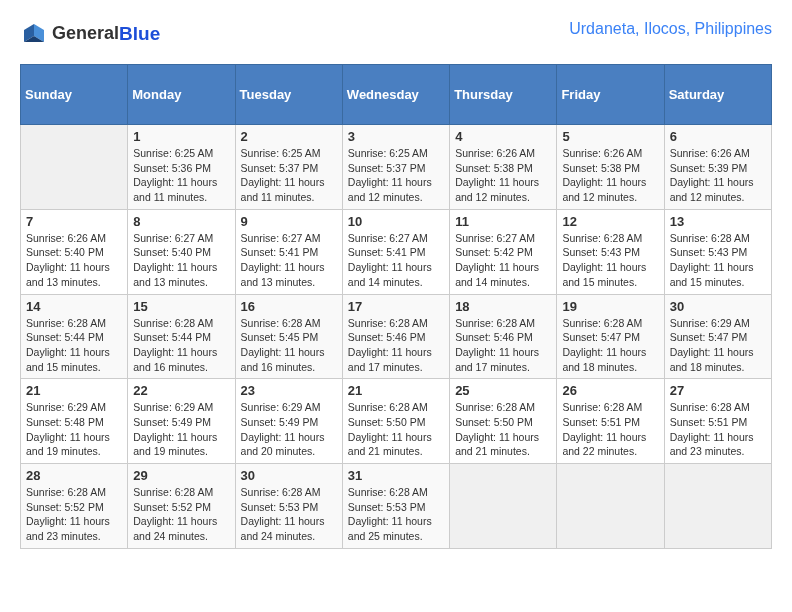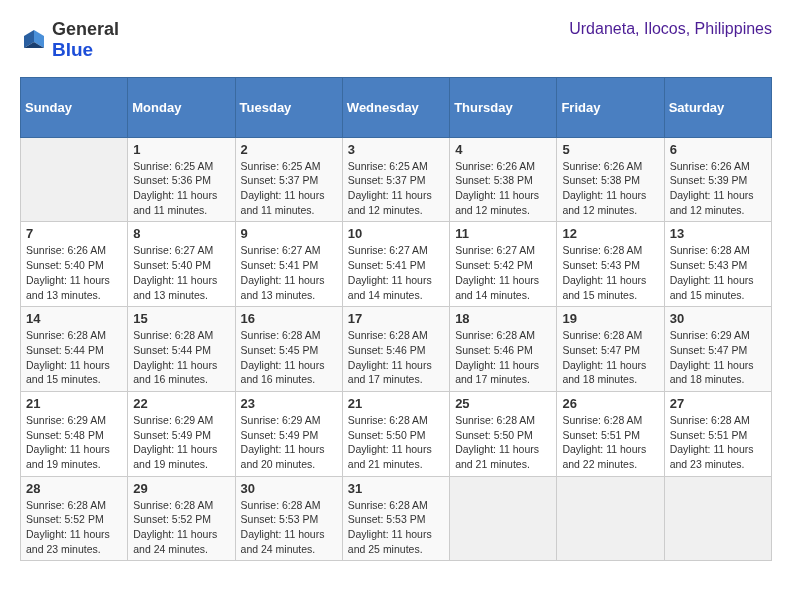--- a/index.html
+++ b/index.html
@@ -16,21 +16,21 @@
       align-items: flex-start;
       margin-bottom: 16px;
     }
     .logo {
       display: flex;
       align-items: center;
       gap: 4px;
     }
     .logo-text {
       display: flex;
-      flex-direction: column;
+      flex-direction: row;
       line-height: 1.1;
     }
     .logo-general {
       font-size: 18px;
       font-weight: bold;
       color: #333;
     }
     .logo-blue {
       font-size: 19px;
       font-weight: bold;
@@ -43,21 +43,21 @@
     .title-block {
       text-align: right;
     }
     .month-title {
       font-size: 36px;
       font-weight: normal;
       color: #333;
     }
     .subtitle {
       font-size: 16px;
-      color: #4c1d95;
+      color: #3b82f6;
     }
     table {
       width: 100%;
       border-collapse: collapse;
       font-size: 11px;
     }
     thead tr th {
       background-color: #4a7fc1;
       color: #fff;
       padding: 22px 4px;

